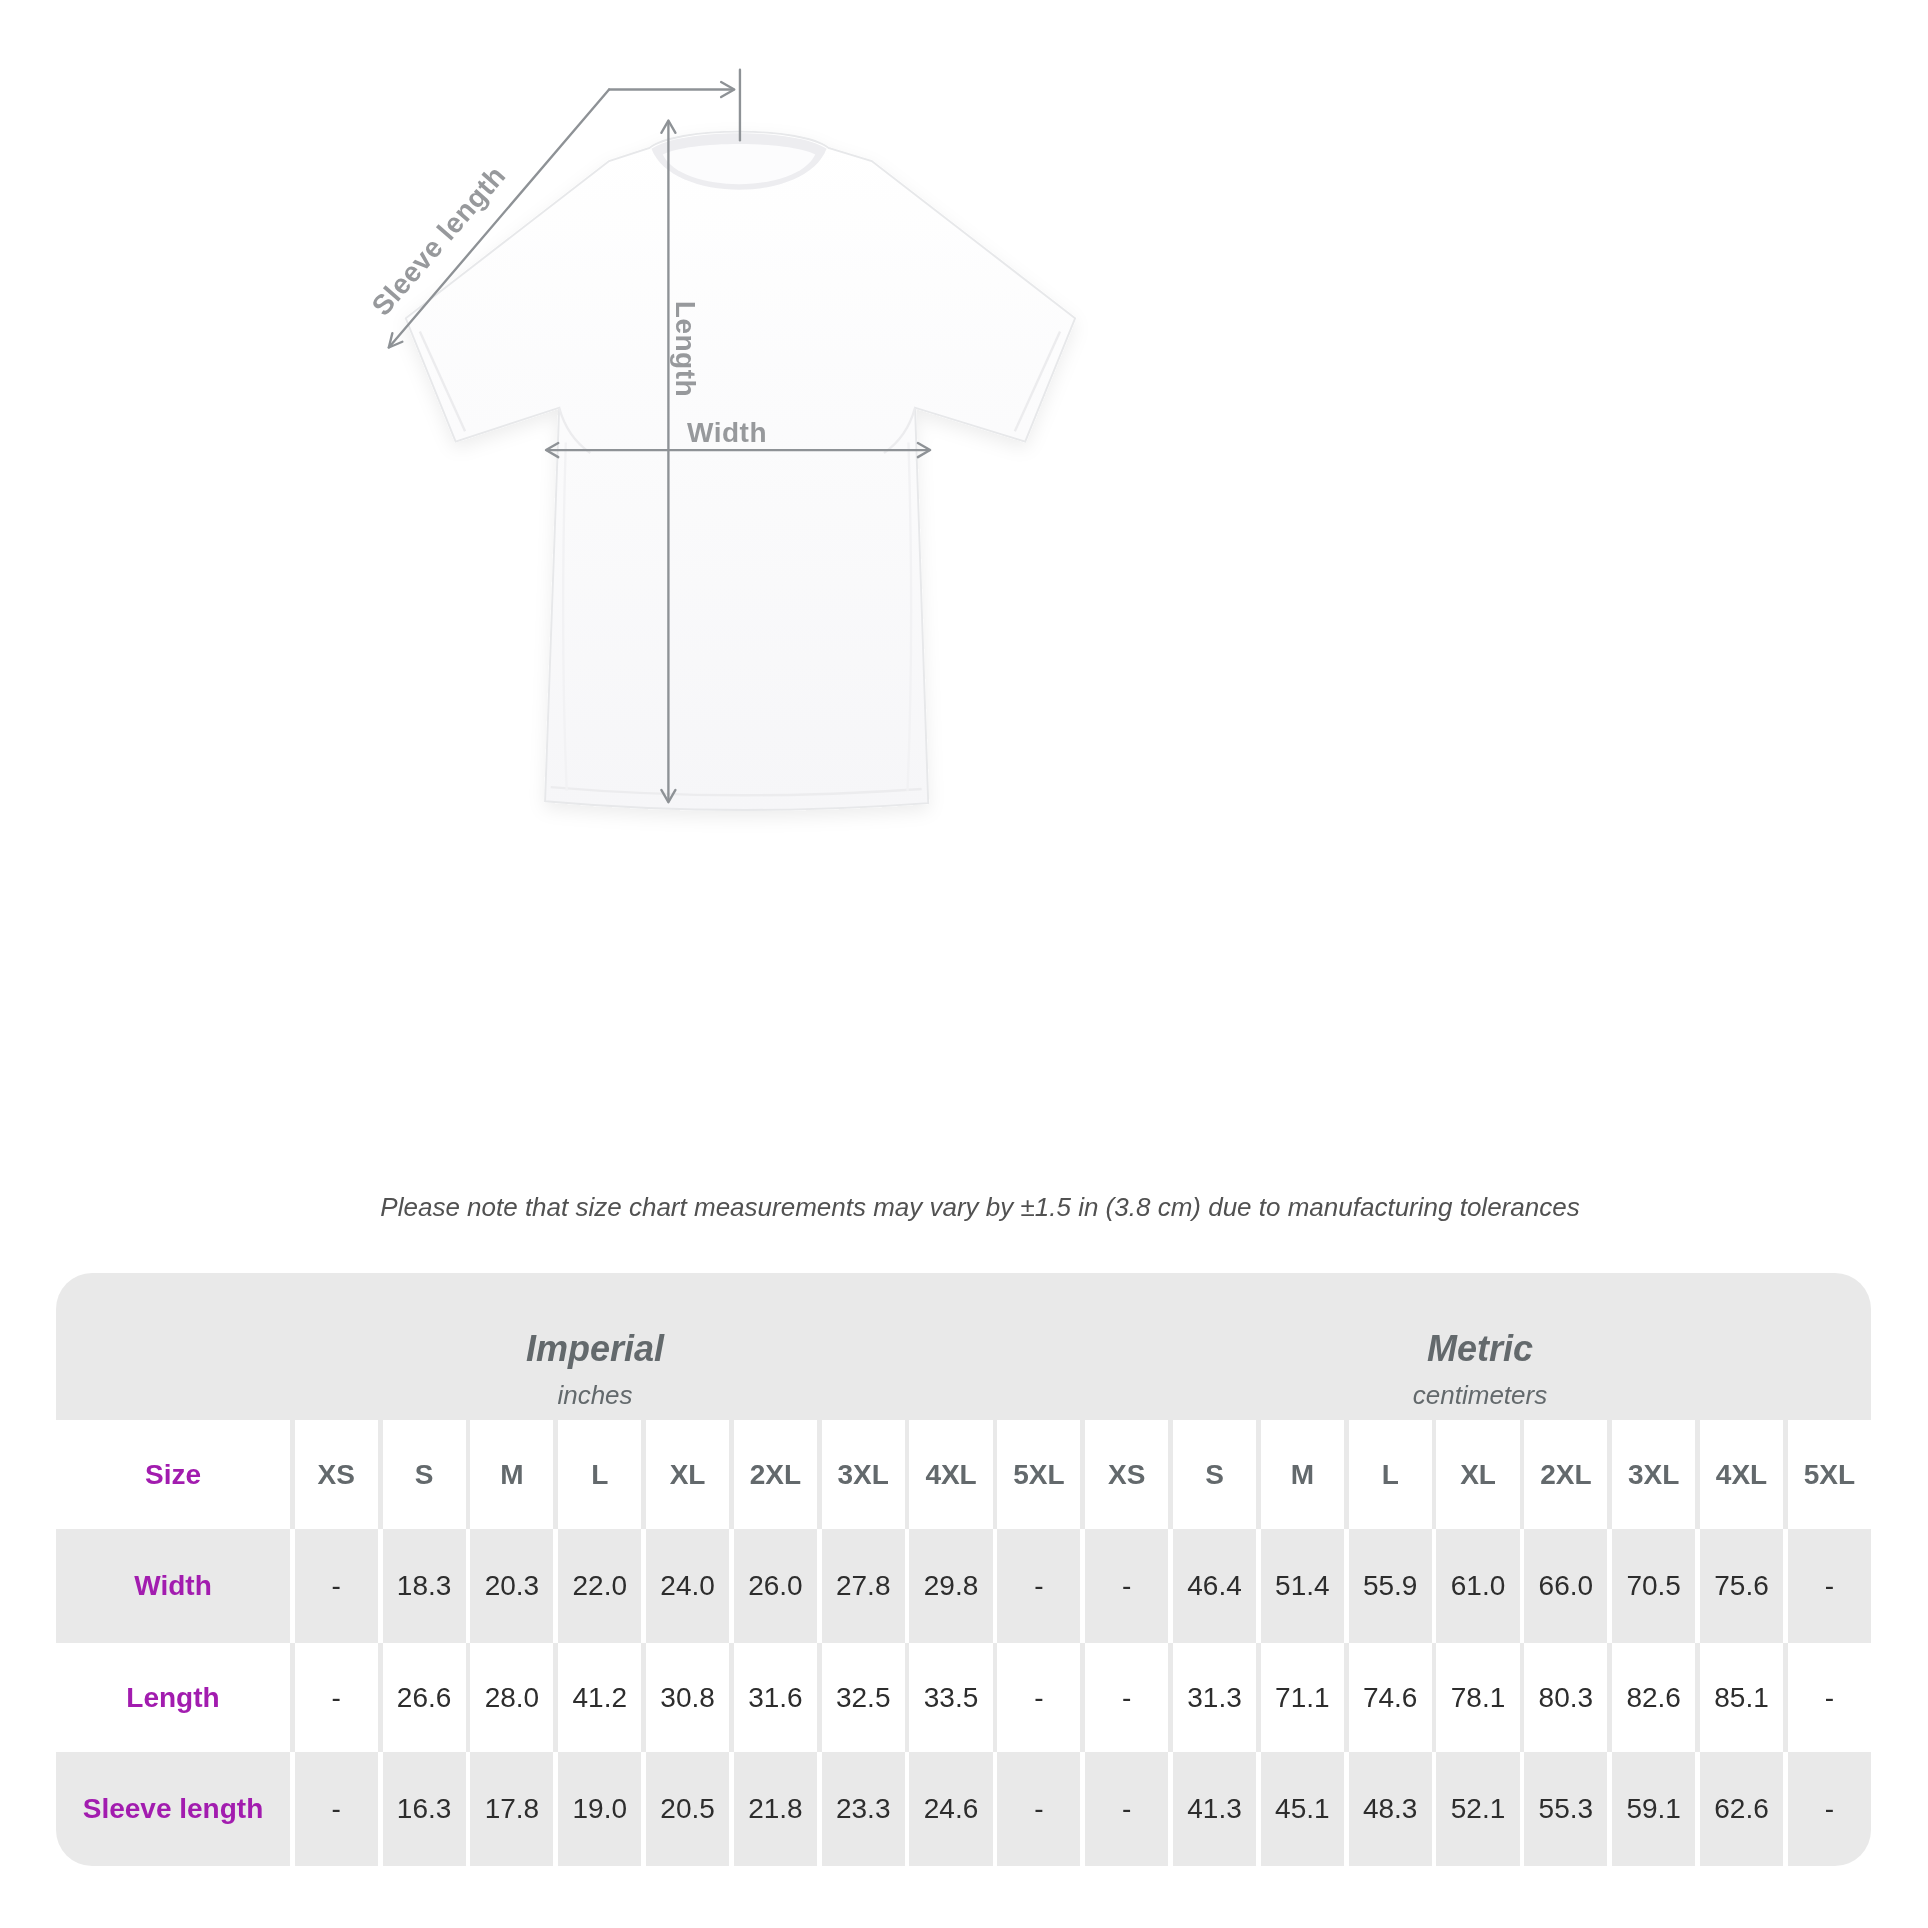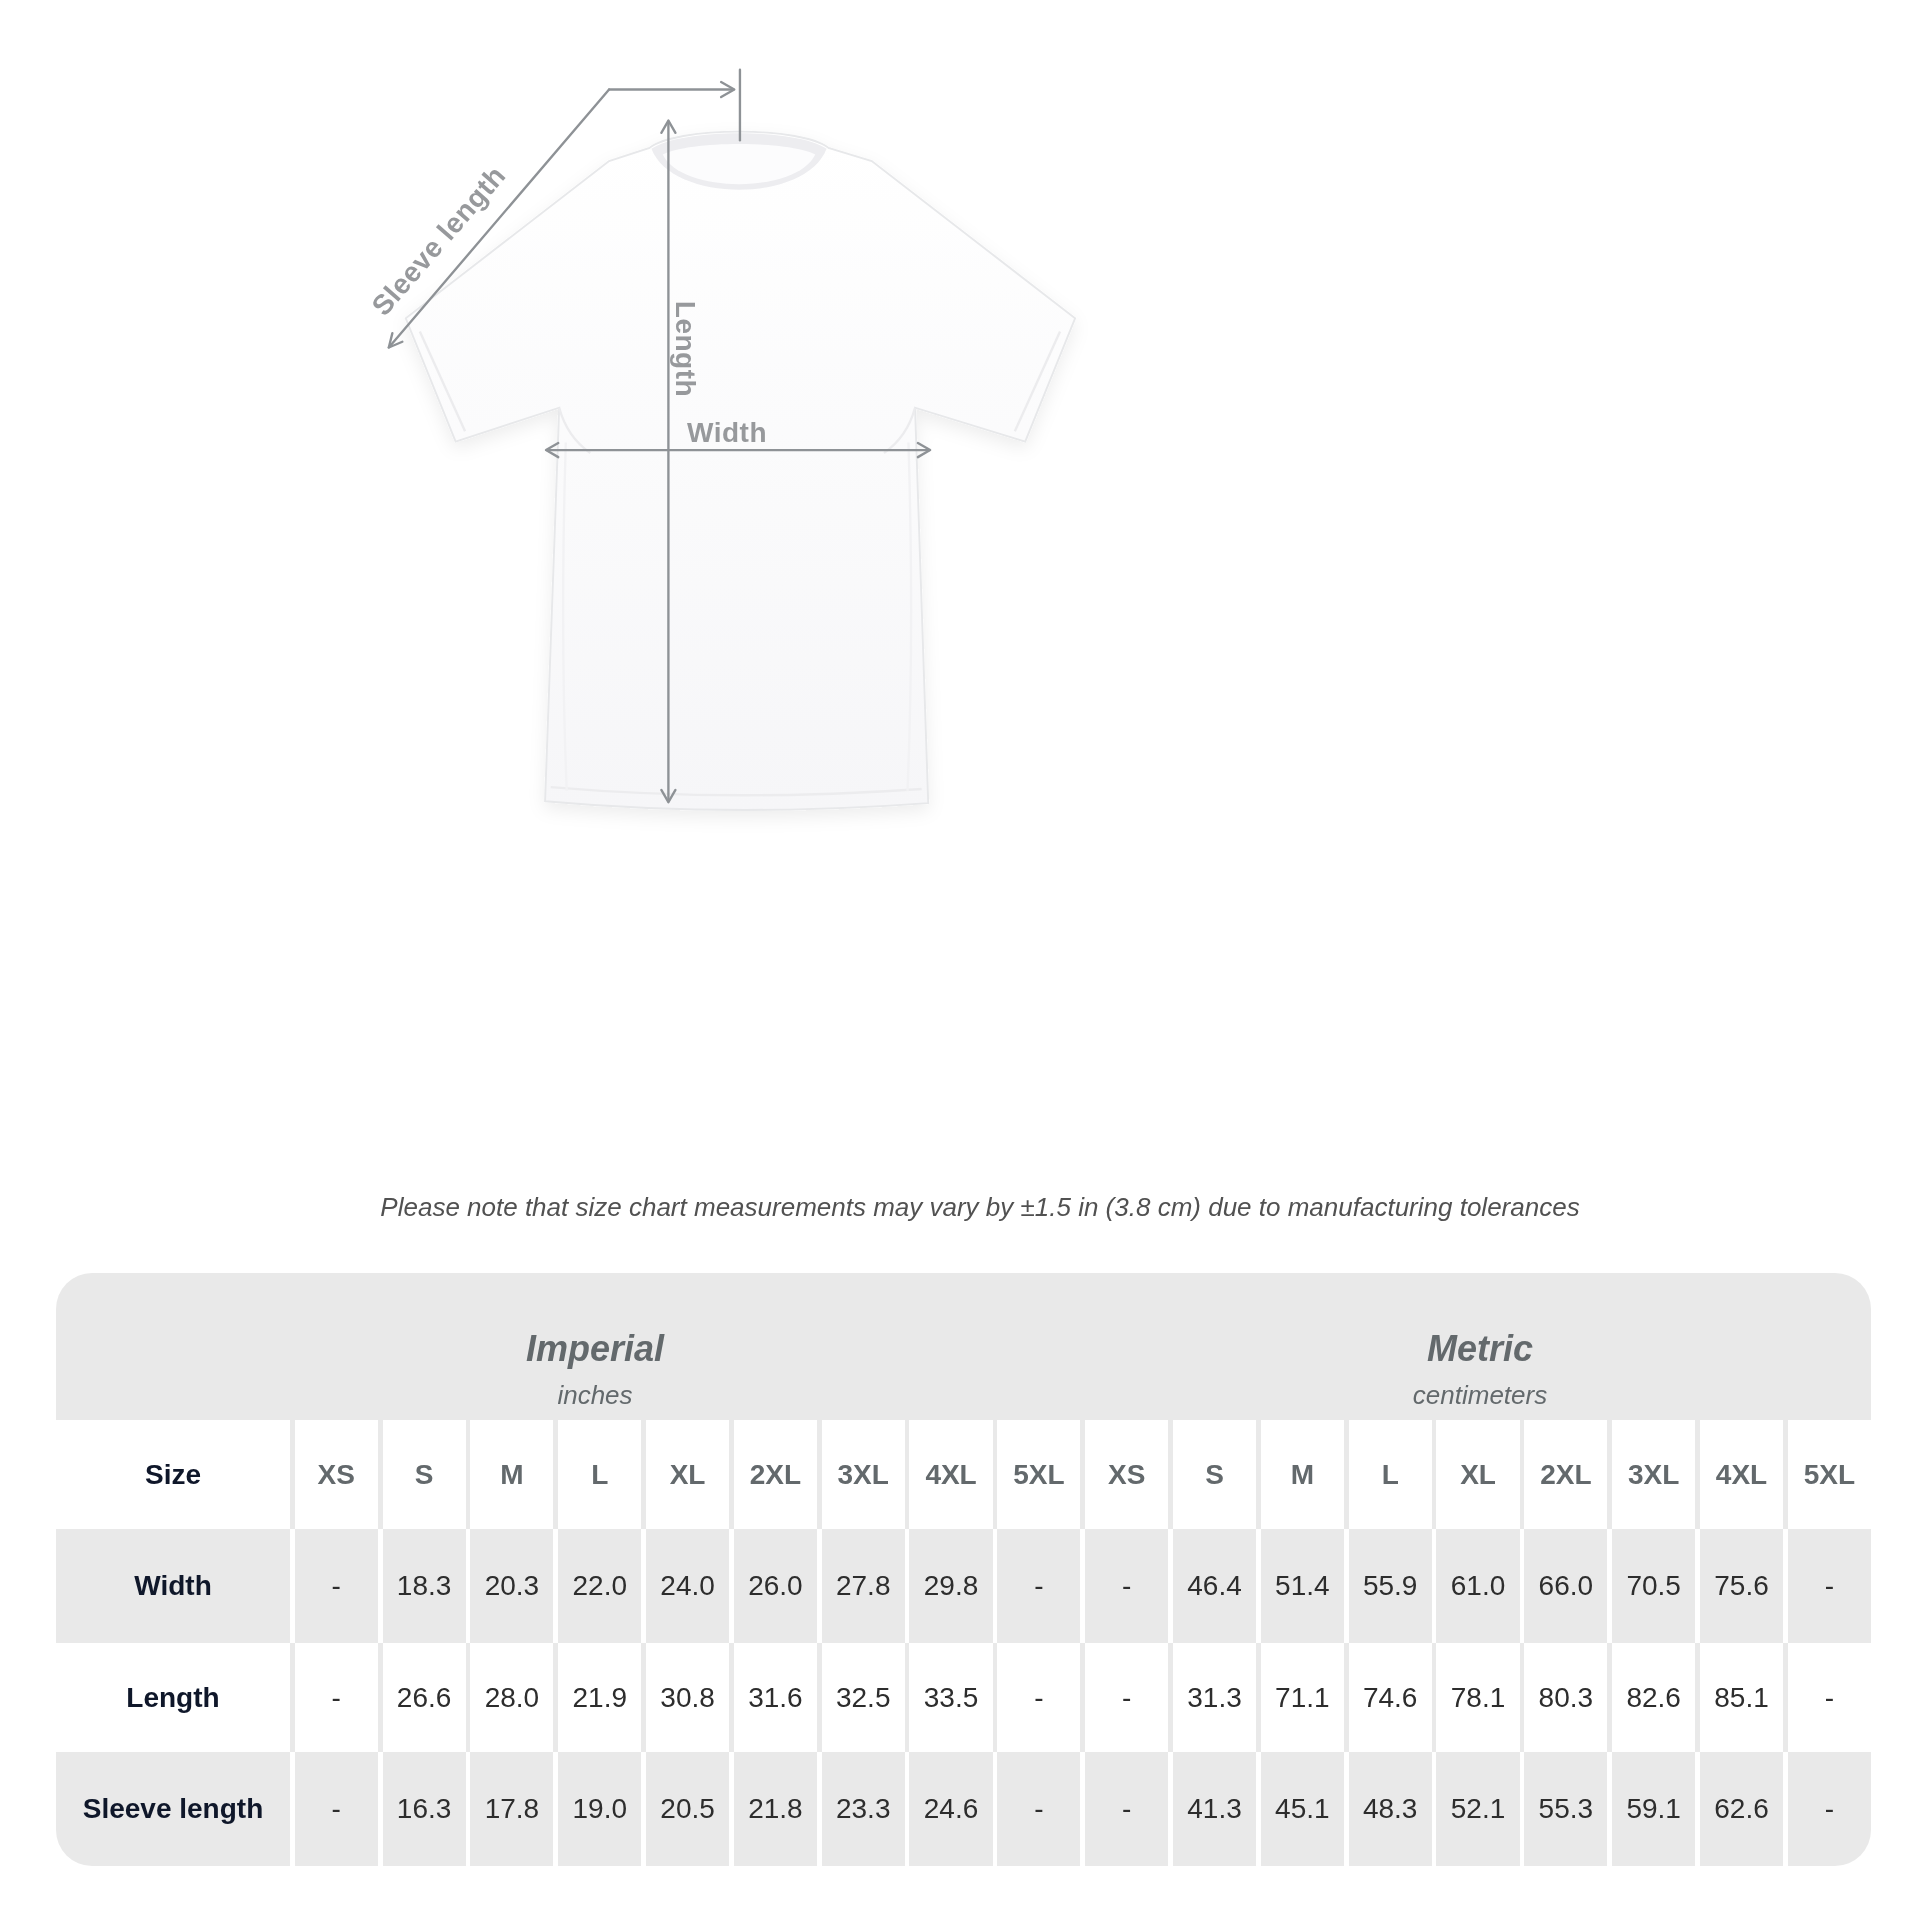--- a/index.html
+++ b/index.html
@@ -38,21 +38,21 @@
     border-radius:36px;overflow:hidden;
   }
   #unit-band{position:relative;height:147px;background:#e9e9e9;}
   .unit-group{position:absolute;top:50%;transform:translate(-50%,-50%);text-align:center;color:#63696c;}
   #unit-imperial{left:539px;}
   #unit-metric{left:1424px;}
   .unit-name{font-size:36px;font-weight:bold;font-style:italic;margin-top:44px;}
   .unit-sub{font-size:26px;font-style:italic;margin-top:10px;}
   .trow{display:flex;gap:4.7px;}
   .trow>div{display:flex;align-items:center;justify-content:center;}
-  .label-cell{flex:0 0 234px;font-weight:bold;font-size:28px;color:#0f172a;}
+  .label-cell{flex:0 0 234px;font-weight:bold;font-size:28px;color:#a21caf;}
   .cell{flex:1 1 0;font-size:28px;color:#2d2d2d;}
   .cell.head{font-weight:bold;color:#63696c;}
   
   .row-sep-gray{background:#e9e9e9;}
   .row-sep-gray>div{background:#ffffff;}
   
   .row-sep-white{background:#ffffff;}
   .row-sep-white>div{background:#e9e9e9;}
   .h116{height:109px;}
   .h121{height:114px;}
@@ -177,21 +177,21 @@
         <div class="cell">70.5</div>
         <div class="cell">75.6</div>
         <div class="cell">-</div>
       </div>
 
     <div class="trow row-sep-gray h116">
       <div class="label-cell">Length</div>
     <div class="cell">-</div>
         <div class="cell">26.6</div>
         <div class="cell">28.0</div>
-        <div class="cell">21.9</div>
+        <div class="cell">41.2</div>
         <div class="cell">30.8</div>
         <div class="cell">31.6</div>
         <div class="cell">32.5</div>
         <div class="cell">33.5</div>
         <div class="cell">-</div>
         <div class="cell">-</div>
         <div class="cell">31.3</div>
         <div class="cell">71.1</div>
         <div class="cell">74.6</div>
         <div class="cell">78.1</div>

